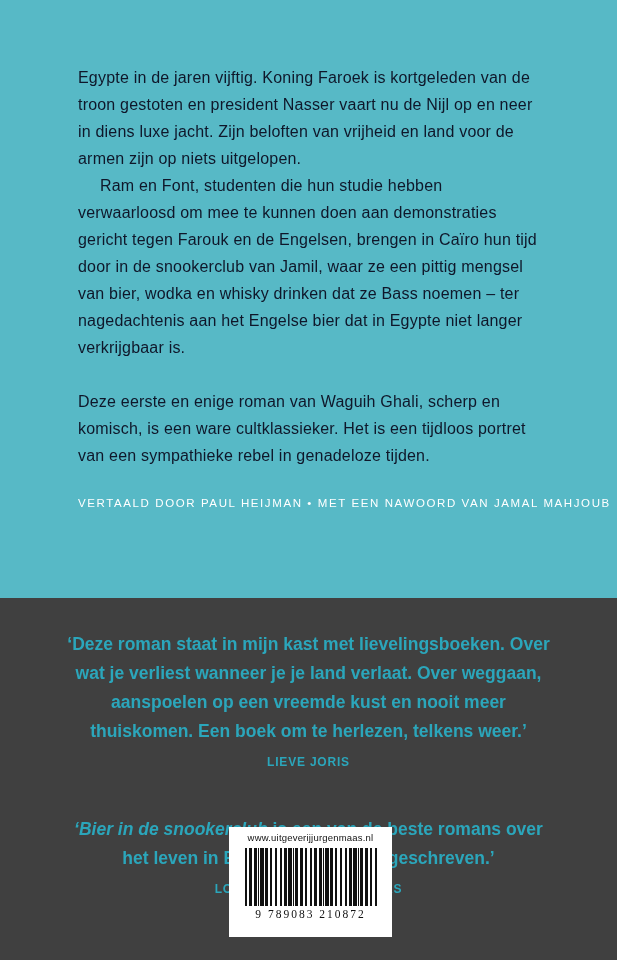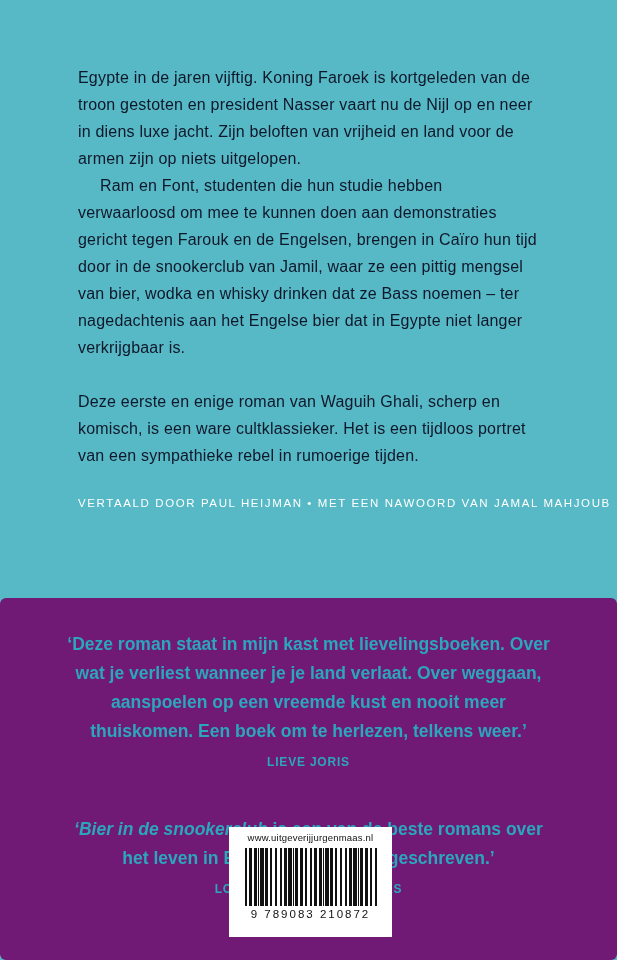--- a/index.html
+++ b/index.html
@@ -46,24 +46,23 @@
     letter-spacing: 1.6px;
     color: #ffffff;
     white-space: nowrap;
   }
   
   .cream-section {
     position: absolute;
     top: 598px; left: 0;
     width: 617px;
     height: 362px;
-    background: #701a75;
+    background: #404040;
     box-sizing: border-box;
     padding: 32px 64px 0 64px;
-    border-radius: 6px;
   }
   .quote {
     margin: 0 auto;
     width: 489px;
     text-align: center;
     color: #2ba6bb;
     font-size: 17.5px;
     font-weight: 700;
     line-height: 29px;
   }
@@ -98,37 +97,37 @@
     margin: 4px auto 0 auto;
     width: 132px;
     height: 58px;
     background-color: #ffffff;
     background-image:
       repeating-linear-gradient(90deg, #111 0 2px, rgba(0,0,0,0) 2px 5px),
       repeating-linear-gradient(90deg, #111 0 1px, rgba(0,0,0,0) 1px 4px, #111 4px 6px, rgba(0,0,0,0) 6px 9px, #111 9px 10px, rgba(0,0,0,0) 10px 13px);
   }
   .barcode-digits {
     margin-top: 2px;
-    font-family: Liberation Sans, sans-serif;
+    font-family: Liberation Serif, serif;
     font-size: 11.5px;
     color: #111111;
     letter-spacing: 2px;
     white-space: nowrap;
   }
 </style>
 </head>
 <body>
 
 <div id="cover">
 
   <div class="teal-section">
     <div class="synopsis">
       <p>Egypte in de jaren vijftig. Koning Faroek is kortgeleden van de troon gestoten en president Nasser vaart nu de Nijl op en neer in diens luxe jacht. Zijn beloften van vrijheid en land voor de armen zijn op niets uitgelopen.</p>
       <p class="indent">Ram en Font, studenten die hun studie hebben verwaarloosd om mee te kunnen doen aan demonstraties gericht tegen Farouk en de Engelsen, brengen in Caïro hun tijd door in de snookerclub van Jamil, waar ze een pittig mengsel van bier, wodka en whisky drinken dat ze Bass noemen – ter nagedachtenis aan het Engelse bier dat in Egypte niet langer verkrijgbaar is.</p>
-      <p class="gap-before">Deze eerste en enige roman van Waguih Ghali, scherp en komisch, is een ware cultklassieker. Het is een tijdloos portret van een sympathieke rebel in rumoerige tijden.</p>
+      <p class="gap-before">Deze eerste en enige roman van Waguih Ghali, scherp en komisch, is een ware cultklassieker. Het is een tijdloos portret van een sympathieke rebel in genadeloze tijden.</p>
     </div>
     <div class="credits-line">VERTAALD DOOR PAUL HEIJMAN • MET EEN NAWOORD VAN JAMAL MAHJOUB</div>
   </div>
 
   <div class="cream-section">
     <p class="quote"><span>‘Deze roman staat in mijn kast met lievelingsboeken. Over wat je verliest wanneer je je land verlaat. Over weggaan, aanspoelen op een vreemde kust en nooit meer thuiskomen. Een boek om te herlezen, telkens weer.’ </span><span class="attribution">LIEVE JORIS</span></p>
 
     <p class="quote"><span class="book-title-italic">‘Bier in de snookerclub</span><span> is een van de beste romans over het leven in Egypte die ooit zijn geschreven.’ </span><span class="attribution">LONDON REVIEW OF BOOKS</span></p>
   </div>
 

